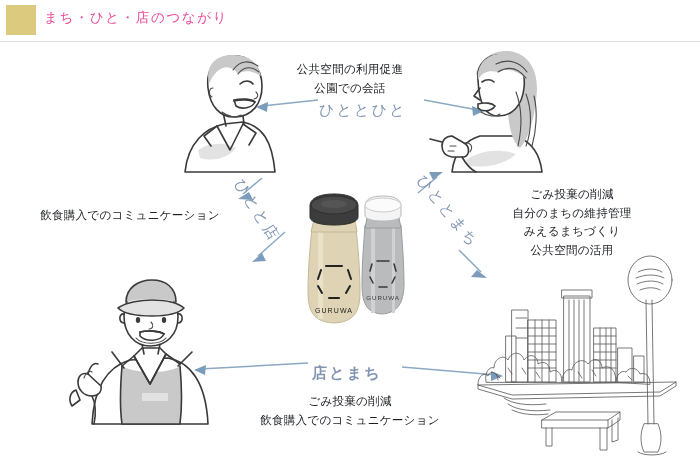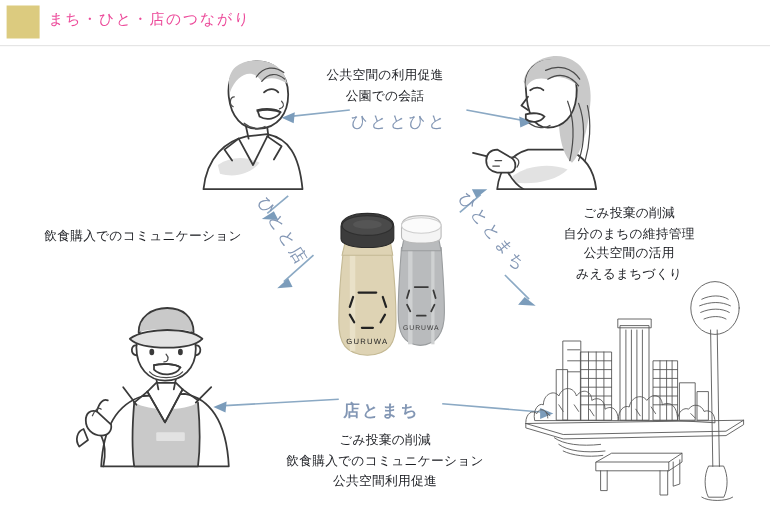--- a/index.html
+++ b/index.html
@@ -379,25 +379,24 @@
   <div class="axis-label" id="top-axis">ひととひと</div>
 
   <div class="txt-block" id="left-text">
     <div>飲食購入でのコミュニケーション</div>
   </div>
   <div class="axis-label" id="diag-left-axis">ひとと店</div>
 
   <div class="txt-block" id="right-text">
     <div>ごみ投棄の削減</div>
     <div>自分のまちの維持管理</div>
+    <div>みえるまちづくり</div>
     <div>公共空間の活用</div>
-    <div>みえるまちづくり</div>
   </div>
   <div class="axis-label" id="diag-right-axis">ひととまち</div>
 
   <div class="axis-label" id="bottom-axis">店とまち</div>
   <div class="txt-block" id="bottom-text">
     <div>ごみ投棄の削減</div>
     <div>飲食購入でのコミュニケーション</div>
-    <div>公共空間利用促進</div>
   </div>
 
 </div>
 
 </body></html>

